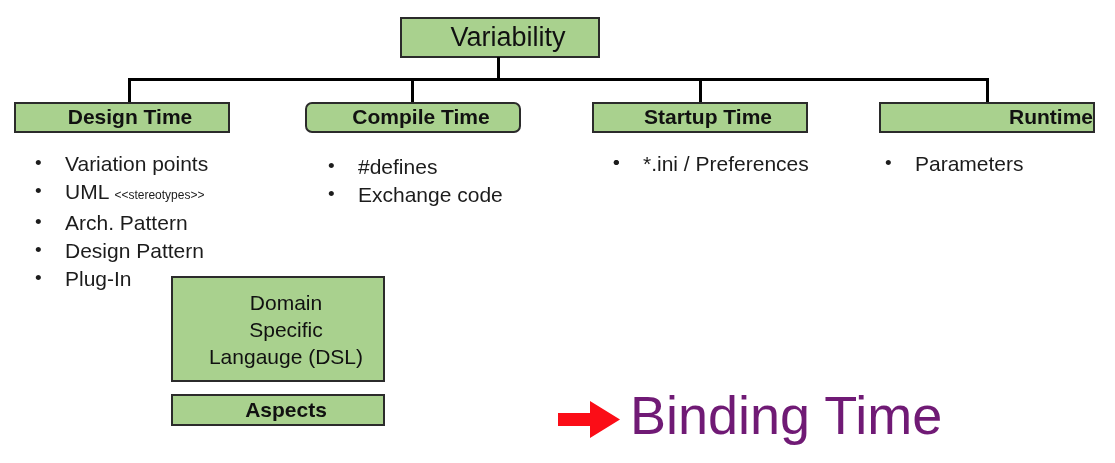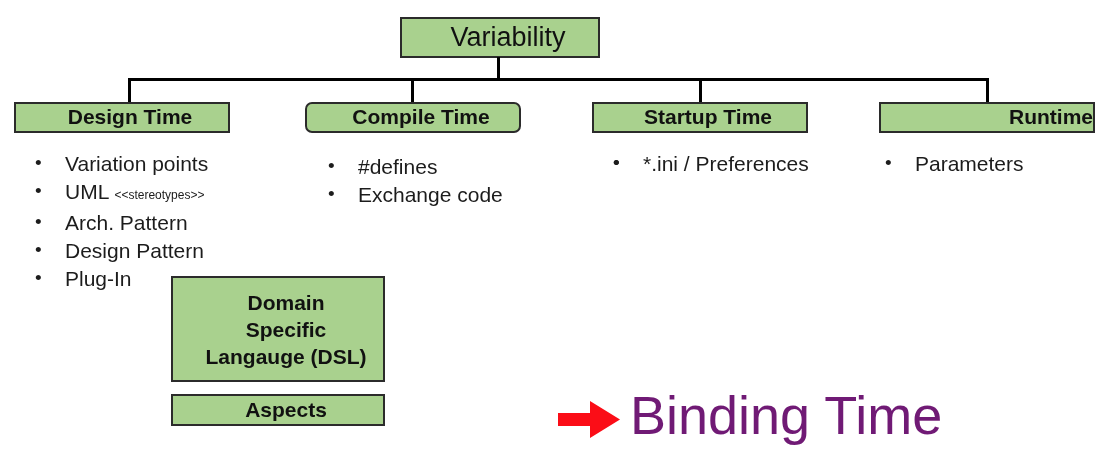--- a/index.html
+++ b/index.html
@@ -31,21 +31,21 @@
     top: 102px; width: 216px; height: 31px;
     font-weight: 700; font-size: 21px; line-height: 26px;
   }
   .hb0 { left: 14px; }
   .hb1 { left: 305px; border-radius: 7px; }
   .hb2 { left: 592px; }
   .hb3 { left: 879px; text-align: right; }
 
   .dsl-box {
     left: 171px; top: 276px; width: 214px; height: 106px;
-    font-weight: 700; font-size: 21px; line-height: 27px;
+    font-weight: 400; font-size: 21px; line-height: 27px;
     display: flex; align-items: center; justify-content: center;
     white-space: pre-line;
   }
   .aspects-box {
     left: 171px; top: 394px; width: 214px; height: 32px;
     font-weight: 700; font-size: 21px; line-height: 27px;
   }
 
   
   .line { position: absolute; background: #000000; }

